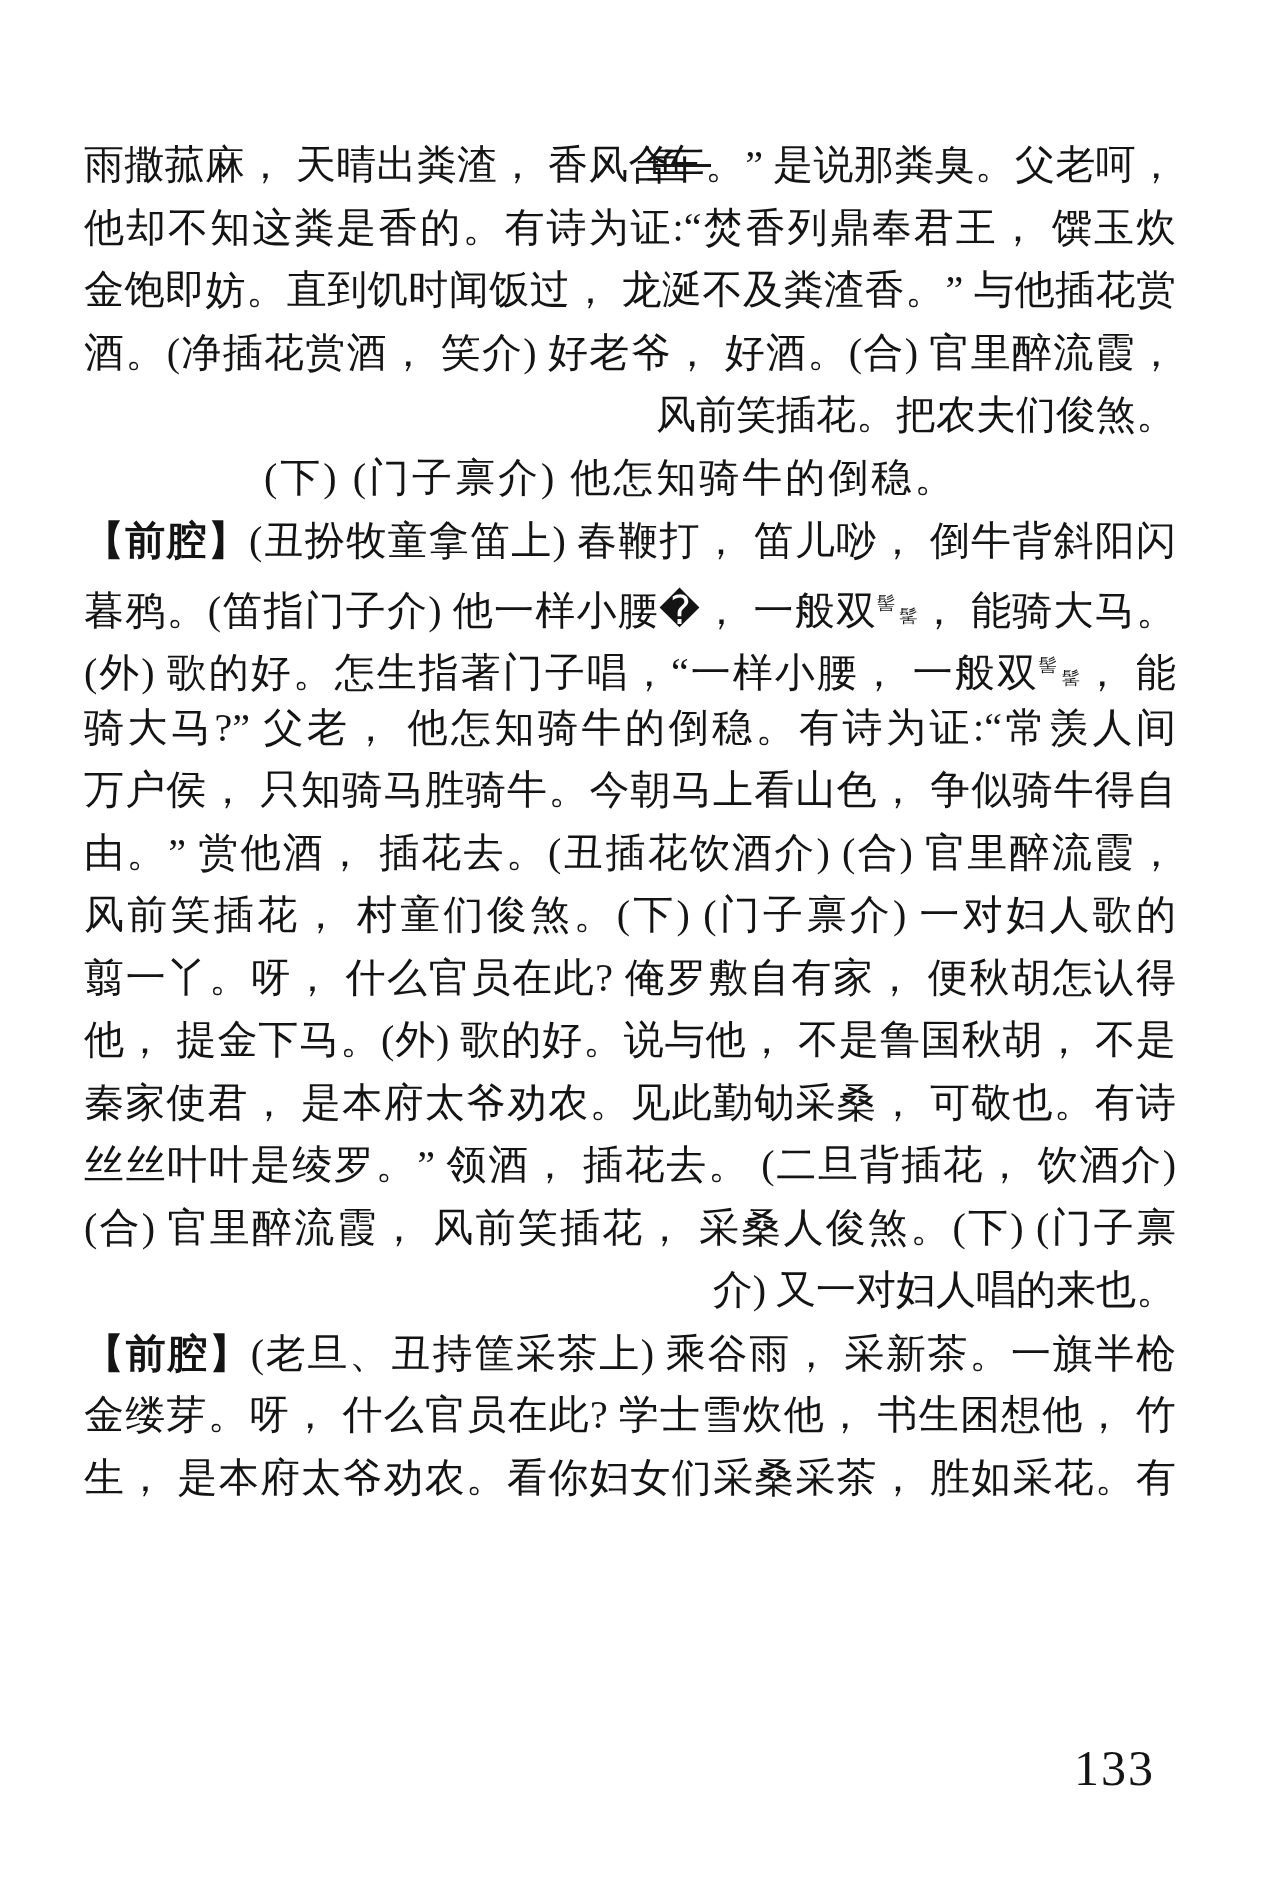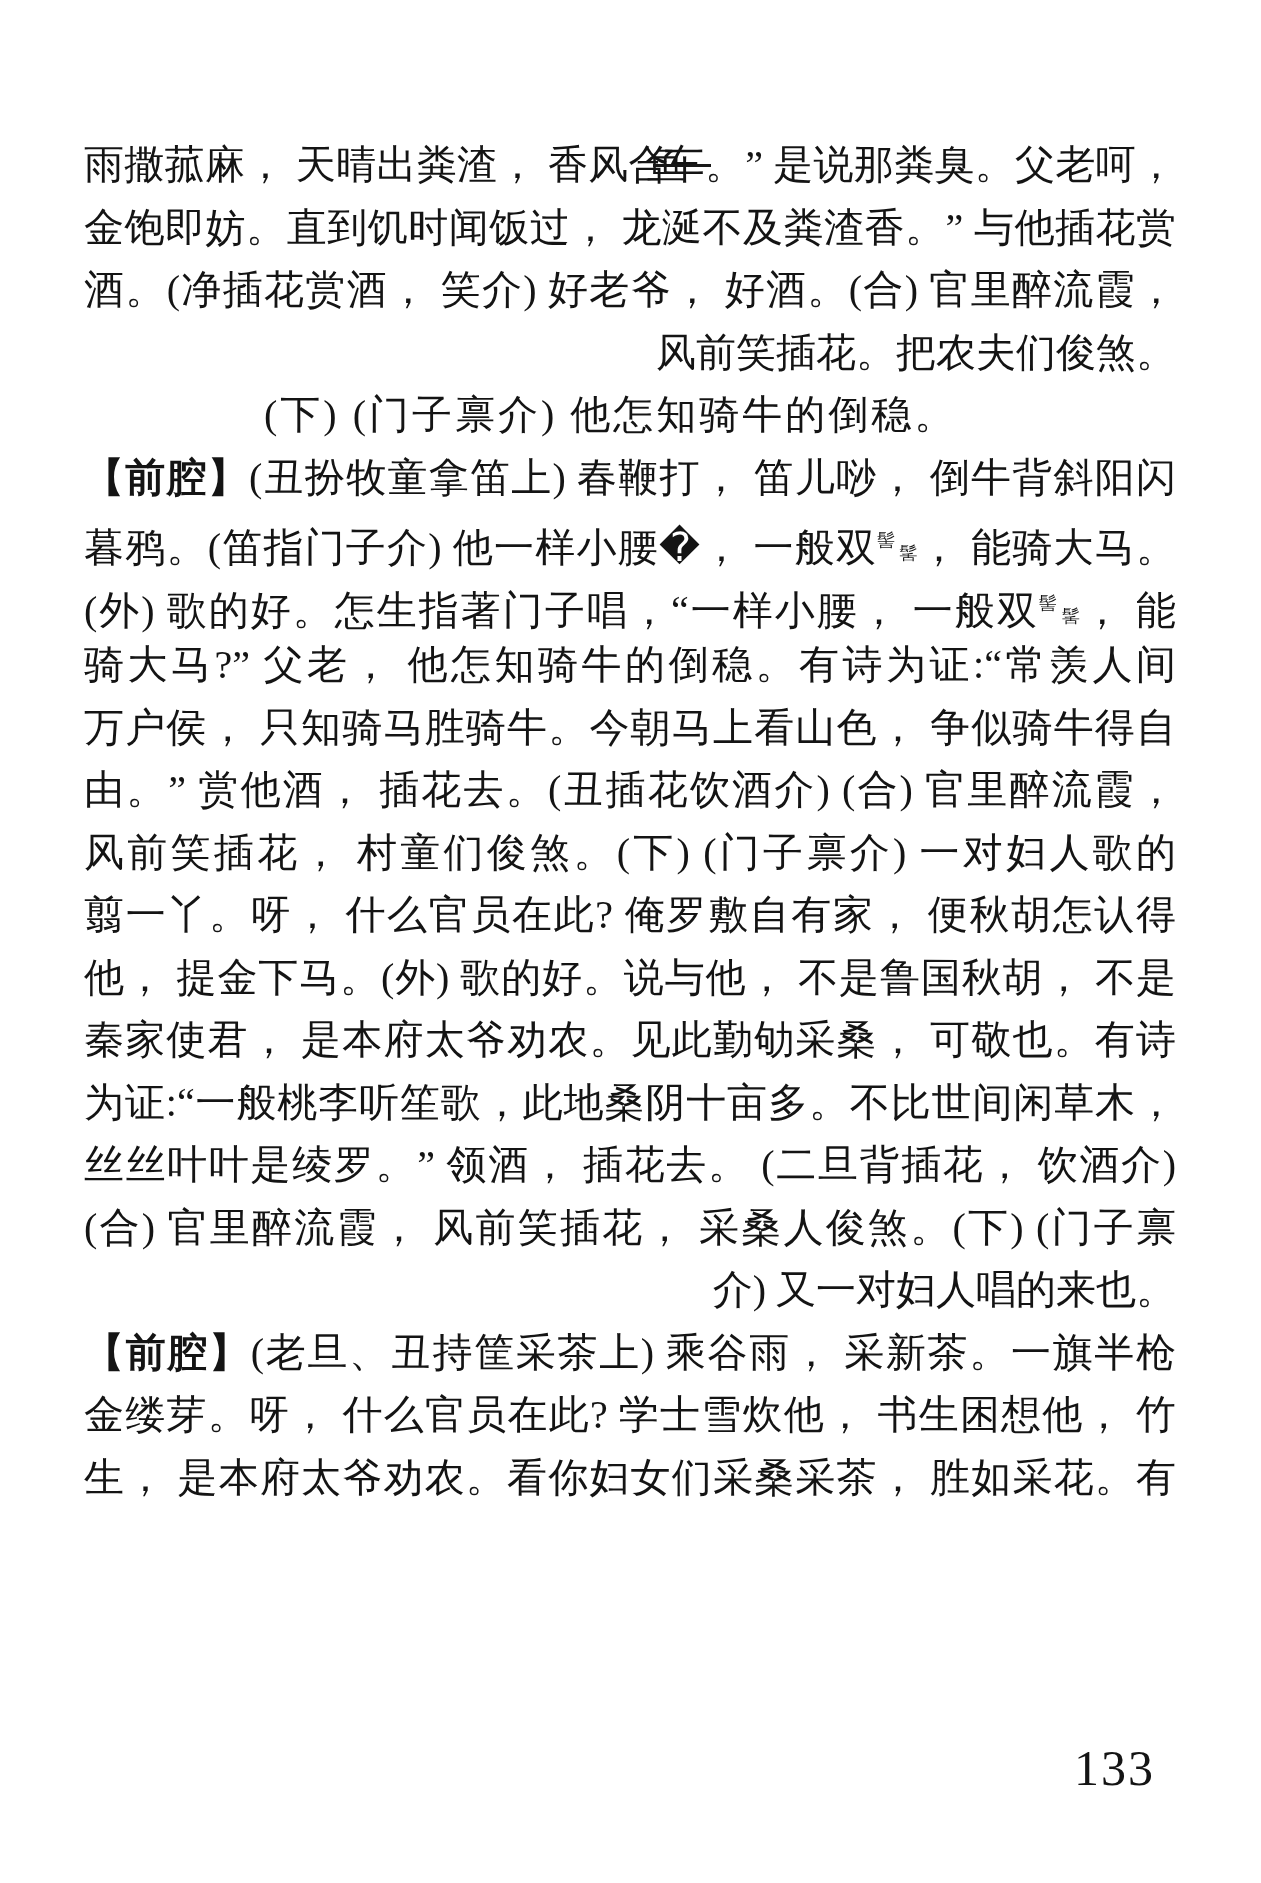--- a/index.html
+++ b/index.html
@@ -19,21 +19,21 @@
     line-height:62.5px;
     height:62.5px;
     white-space:normal;
     overflow:visible;
   }
   .j{text-align:justify;text-align-last:justify;}
   .end{text-align:right;}
   .indent{padding-left:180px;letter-spacing:3px;text-align:left;}
   .tag{
     font-weight:700;
-    font-family:Liberation Mono, monospace;
+    font-family:Liberation Sans, sans-serif;
   }
   .fffd{font-family:"DejaVu Sans",sans-serif;}
   .smh{font-size:18px;vertical-align:15px;letter-spacing:0;}
   .sml{font-size:18px;vertical-align:2px;margin-left:3px;letter-spacing:0;}
   .garbled{
     position:relative;display:inline-block;
     white-space:nowrap;vertical-align:baseline;
   }
   .garbled .g{display:inline-block;}
   .g1{margin-right:-23px;}
@@ -49,20 +49,21 @@
   }
 </style>
 </head>
 <body>
 
 <div class="sheet">
   <div class="text-block">
 
     <div class="line j"><span>雨撒菰麻， 天晴出粪渣， 香风</span><span class="garbled"><span class="g g1">合</span><span class="g g2">鱼</span><span class="g">车</span><i class="gstroke"></i></span><span>。” 是说那粪臭。父老呵，</span></div>
 
+    <div class="line j"><span>他却不知这粪是香的。有诗为证:“焚香列鼎奉君王， 馔玉炊</span></div>
 
     <div class="line j"><span>金饱即妨。直到饥时闻饭过， 龙涎不及粪渣香。” 与他插花赏</span></div>
 
     <div class="line j"><span>酒。(净插花赏酒， 笑介) 好老爷， 好酒。(合) 官里醉流霞，</span></div>
 
     <div class="line end"><span>风前笑插花。把农夫们俊煞。</span></div>
 
     <div class="line indent"><span>(下) (门子禀介) 他怎知骑牛的倒稳。</span></div>
 
     <div class="line j"><span class="tag">【前腔】</span><span>(丑扮牧童拿笛上) 春鞭打， 笛儿唦， 倒牛背斜阳闪</span></div>
@@ -80,21 +81,20 @@
     <div class="line j"><span>风前笑插花， 村童们俊煞。(下) (门子禀介) 一对妇人歌的</span></div>
 
 
 
     <div class="line j"><span>翦一丫。呀， 什么官员在此? 俺罗敷自有家， 便秋胡怎认得</span></div>
 
     <div class="line j"><span>他， 提金下马。(外) 歌的好。说与他， 不是鲁国秋胡， 不是</span></div>
 
     <div class="line j"><span>秦家使君， 是本府太爷劝农。见此勤劬采桑， 可敬也。有诗</span></div>
 
-    <div class="line j"><span>为证:“一般桃李听笙歌，此地桑阴十亩多。不比世间闲草木，</span></div>
 
     <div class="line j"><span>丝丝叶叶是绫罗。” 领酒， 插花去。 (二旦背插花， 饮酒介)</span></div>
 
     <div class="line j"><span>(合) 官里醉流霞， 风前笑插花， 采桑人俊煞。(下) (门子禀</span></div>
 
     <div class="line end"><span>介) 又一对妇人唱的来也。</span></div>
 
     <div class="line j"><span class="tag">【前腔】</span><span>(老旦、丑持筐采茶上) 乘谷雨， 采新茶。一旗半枪</span></div>
 
     <div class="line j"><span>金缕芽。呀， 什么官员在此? 学士雪炊他， 书生困想他， 竹</span></div>

